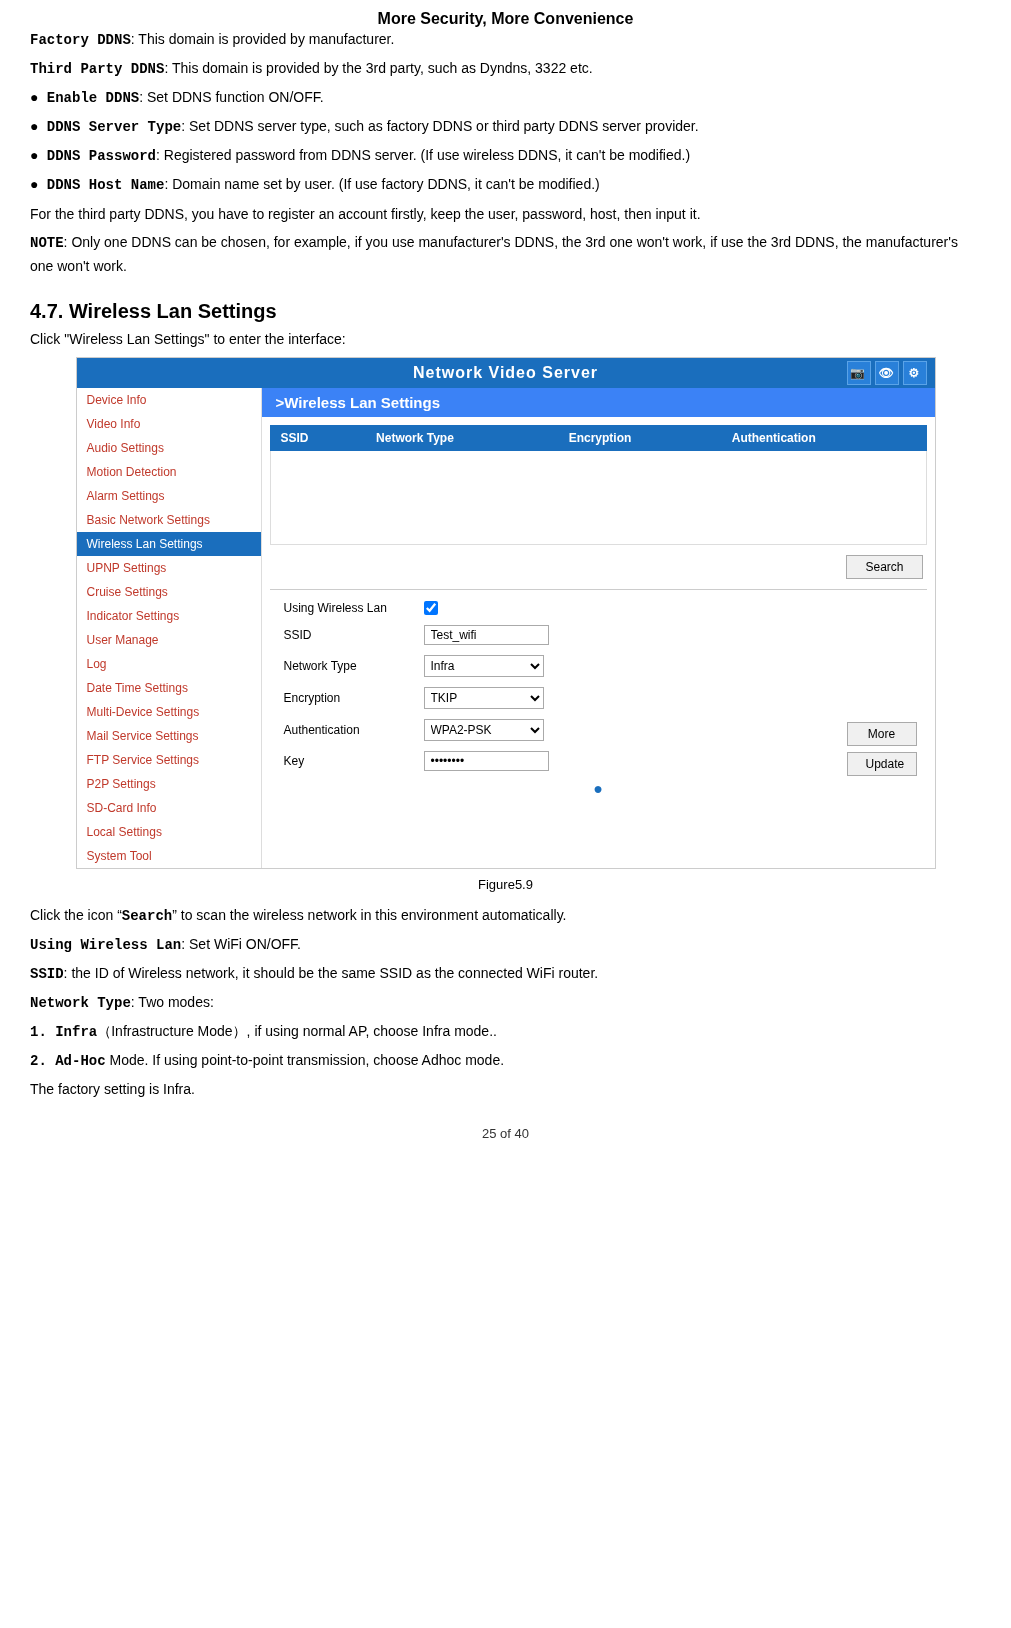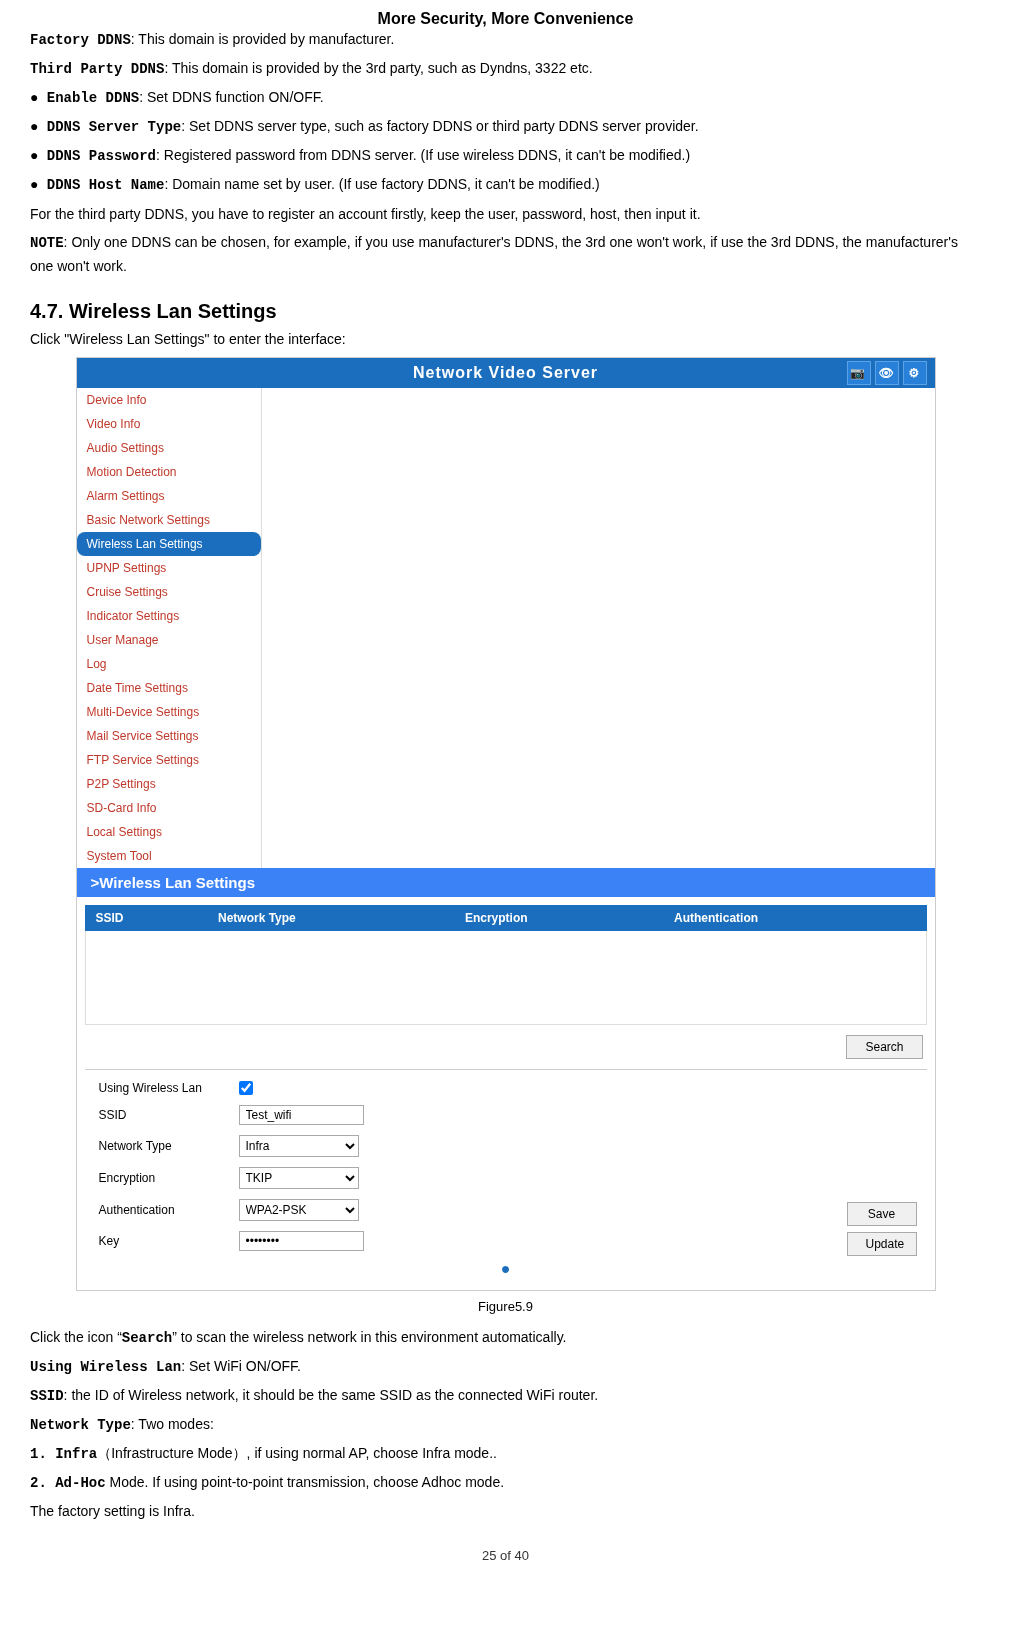--- a/index.html
+++ b/index.html
@@ -61,40 +61,38 @@
       border: 1px solid #5aa3e8;
       display: flex;
       align-items: center;
       justify-content: center;
       font-size: 12px;
       color: #fff;
       cursor: pointer;
     }
     .ui-body {
       display: flex;
-      flex-direction: column;
     }
     
     .ui-sidebar {
       width: 185px;
       background: #fff;
       border-right: 1px solid #ddd;
       flex-shrink: 0;
     }
     .ui-sidebar-item {
       padding: 5px 10px;
       font-size: 12px;
       color: #c0392b;
       cursor: pointer;
       border-bottom: none;
     }
     .ui-sidebar-item.active {
       background: #1a6ebd;
       color: #fff;
-      border-radius: 8px;
     }
     
     .ui-main {
       flex: 1;
       padding: 0;
     }
     .ui-main-title {
       background: #3b82f6;
       color: #fff;
       padding: 6px 14px;
@@ -359,21 +357,21 @@
                   <option>WEP</option>
                 </select>
               </div>
 
               <div class="form-row">
                 <span class="form-label">Key</span>
                 <input type="password" class="form-input" value="********" style="">
               </div>
             </div>
             <div class="form-actions">
-              <button class="action-btn">Save</button>
+              <button class="action-btn">More</button>
               <button class="action-btn">Update</button>
             </div>
           </div>
 
           <div class="bottom-dot-row">●</div>
         </div>
       </div>
     </div>
   </div>
 

